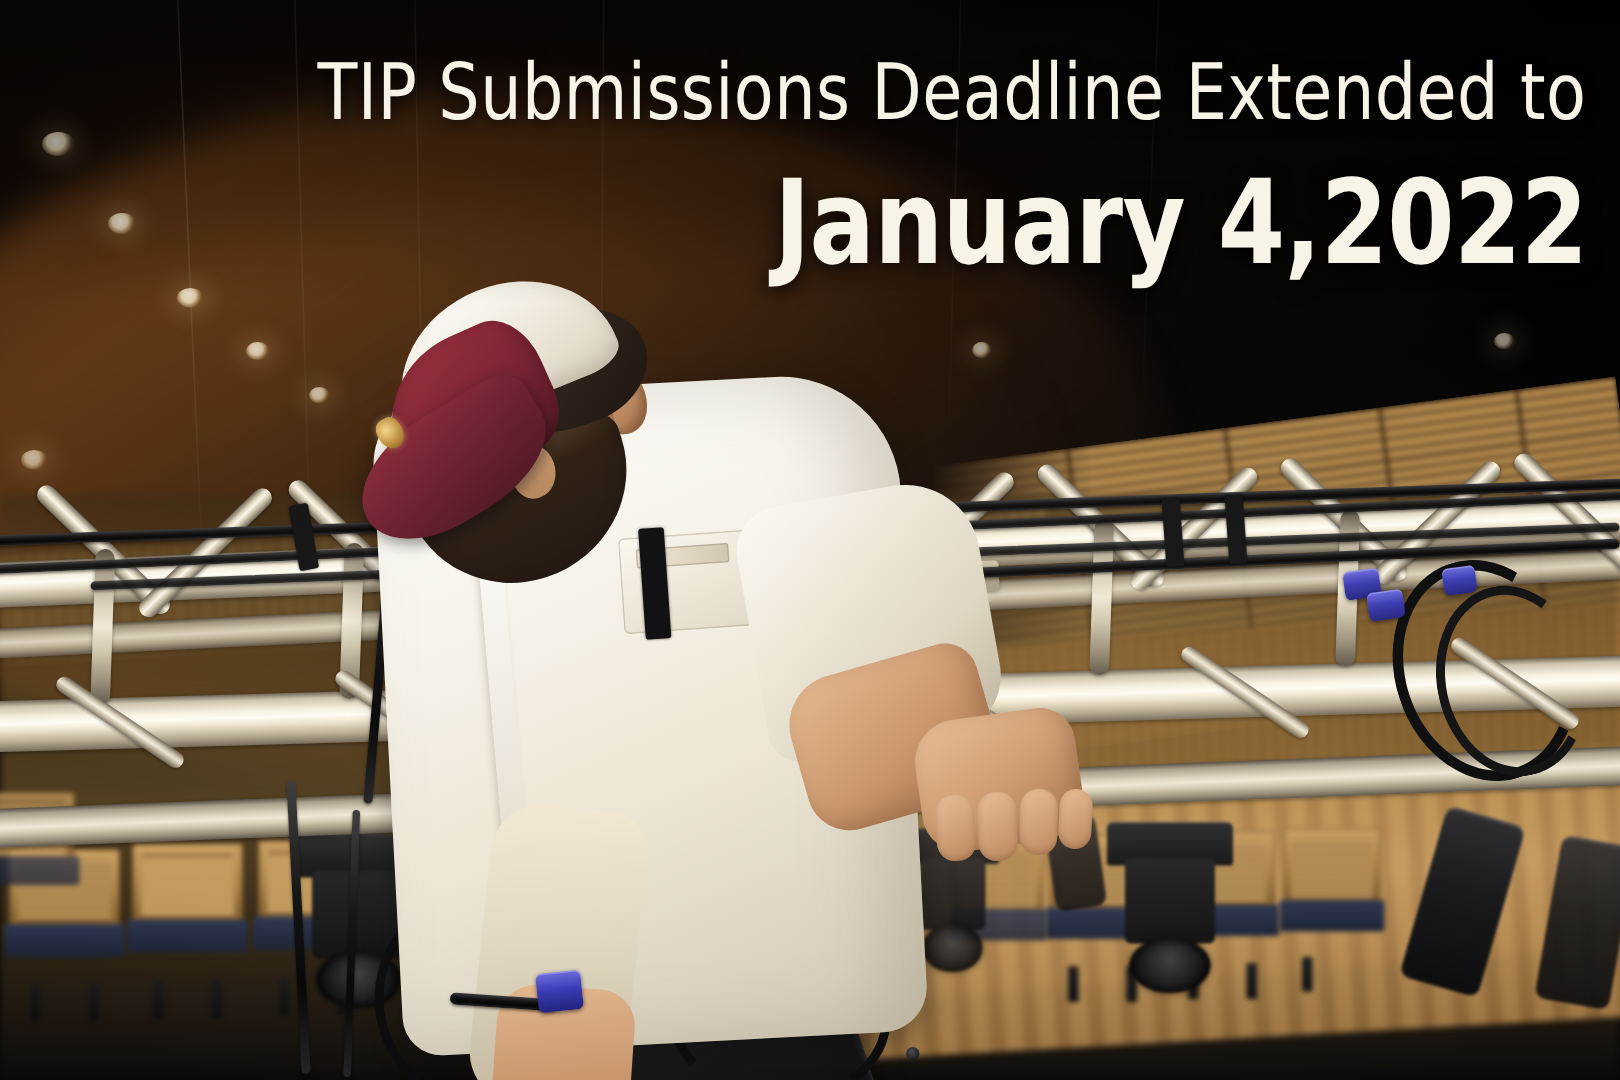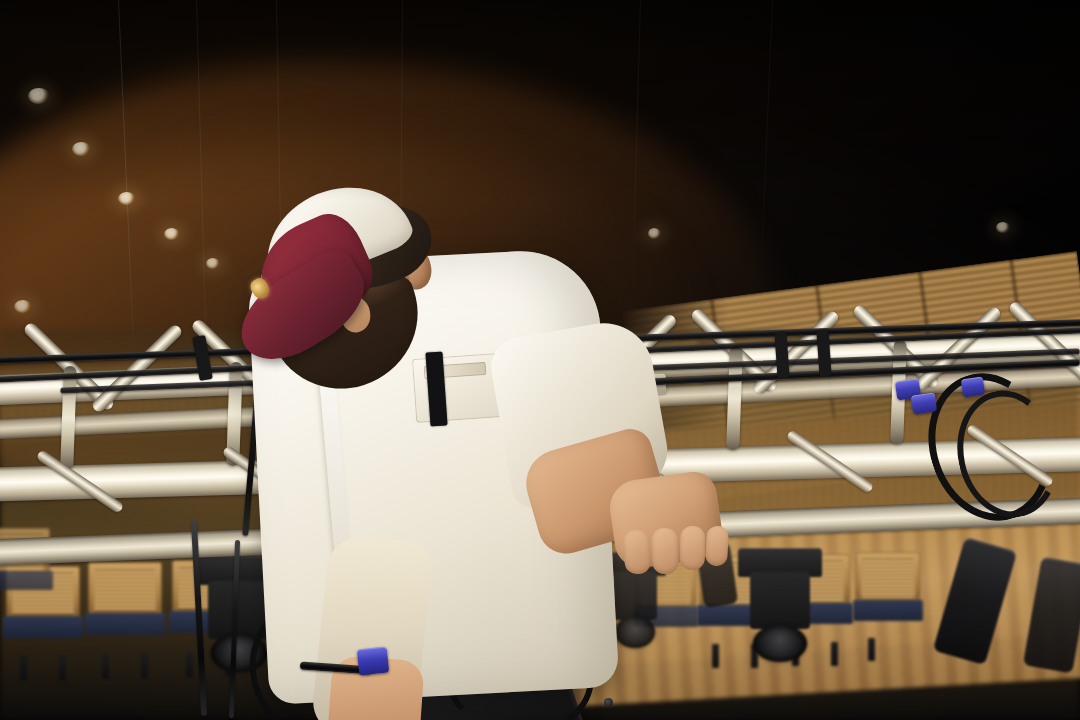--- a/index.html
+++ b/index.html
@@ -698,14 +698,18 @@
     </div>
 
     <div class="xlr" style="left:358px; top:648px; width:30px; height:26px; transform:rotate(-6deg); z-index:30;"></div>
     <div class="cable" style="left:300px; top:664px; width:72px; height:8px; transform:rotate(4deg); z-index:29;"></div>
 
     <div class="tie" style="left:428px; top:352px; width:17px; height:74px; transform:rotate(-4deg); z-index:31;"></div>
 
     <div class="grade"></div>
   </div>
 
+  <div class="headline">
+    <div class="headline-line1">TIP Submissions Deadline Extended to</div>
+    <div class="headline-line2">January 4,2022</div>
+  </div>
 
 </div>
 
 </body></html>

